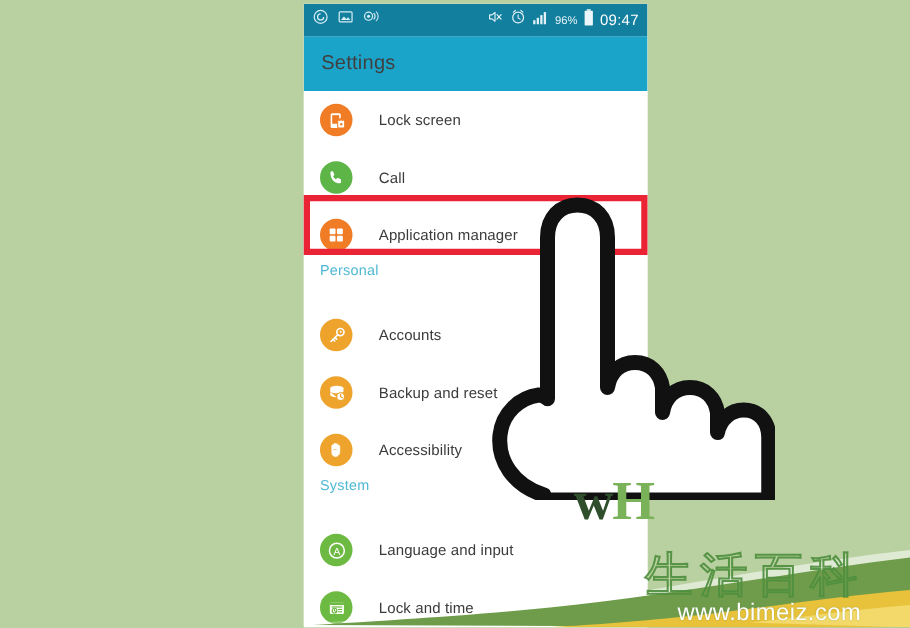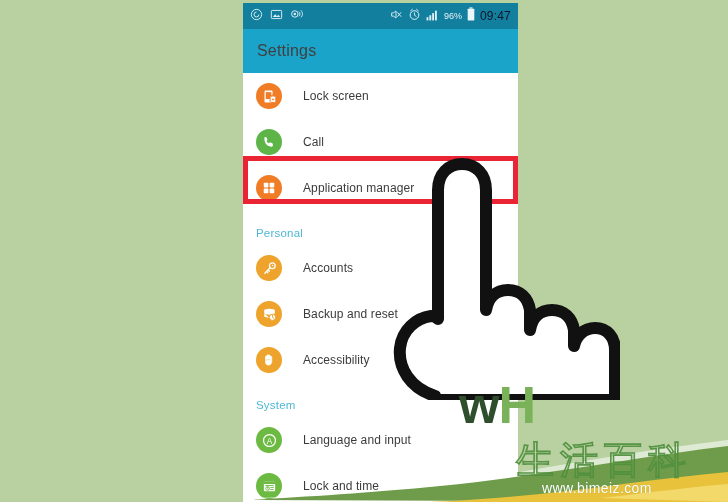--- a/index.html
+++ b/index.html
@@ -60,21 +60,21 @@
   }
   .sb-icon { display: block; }
   .sb-txt {
     font-size: 9px;
     color: #e3f2f7;
     letter-spacing: 0;
     white-space: nowrap;
   }
   .sb-clock {
     font-size: 12px;
-    color: #0f172a;
+    color: #ffffff;
     white-space: nowrap;
     letter-spacing: .2px;
   }
 
   
   #appbar {
     height: 44px;
     background: #1ba4ca;
     display: flex;
     align-items: center;
@@ -113,21 +113,20 @@
   .row .lbl {
     margin-left: 21px;
     font-size: 12px;
     color: #3b3b3b;
     letter-spacing: .1px;
     white-space: nowrap;
   }
   .section-hdr {
     height: 34px;
     display: flex;
-    align-items: flex-end;
     padding: 0 0 6px 13px;
     box-sizing: border-box;
     background: #ffffff;
   }
   .section-hdr span {
     font-size: 11.5px;
     color: #4fb8d4;
     letter-spacing: .2px;
   }
 
@@ -162,22 +161,22 @@
     z-index: 7;
     pointer-events: none;
   }
 
   
   #wh-logo {
     position: absolute;
     left: 459px;
     top: 379px;
     z-index: 8;
-    font-family: Liberation Sans, sans-serif;
-    font-size: 52px;
+    font-family: Liberation Serif, serif;
+    font-size: 44px;
     font-weight: bold;
     line-height: 1;
     letter-spacing: -1px;
     user-select: none;
   }
   #wh-logo .w { color: #2f4f2c; }
   #wh-logo .h { color: #79b259; }
 
   
   #ribbon {
@@ -204,21 +203,21 @@
     font-size: 38px;
     line-height: 1;
     color: transparent;
     -webkit-text-stroke: 1.6px #4f8f3e;
     letter-spacing: 6px;
     white-space: nowrap;
     opacity: .92;
   }
   #watermark .url {
     font-family: "Liberation Sans", sans-serif;
-    font-size: 14px;
+    font-size: 19px;
     color: #ffffff;
     letter-spacing: .4px;
     margin-top: 1px;
     margin-left: 26px;
     white-space: nowrap;
     text-shadow: 0 0 1px rgba(90,130,70,.6);
   }
 </style>
 </head>
 <body>

